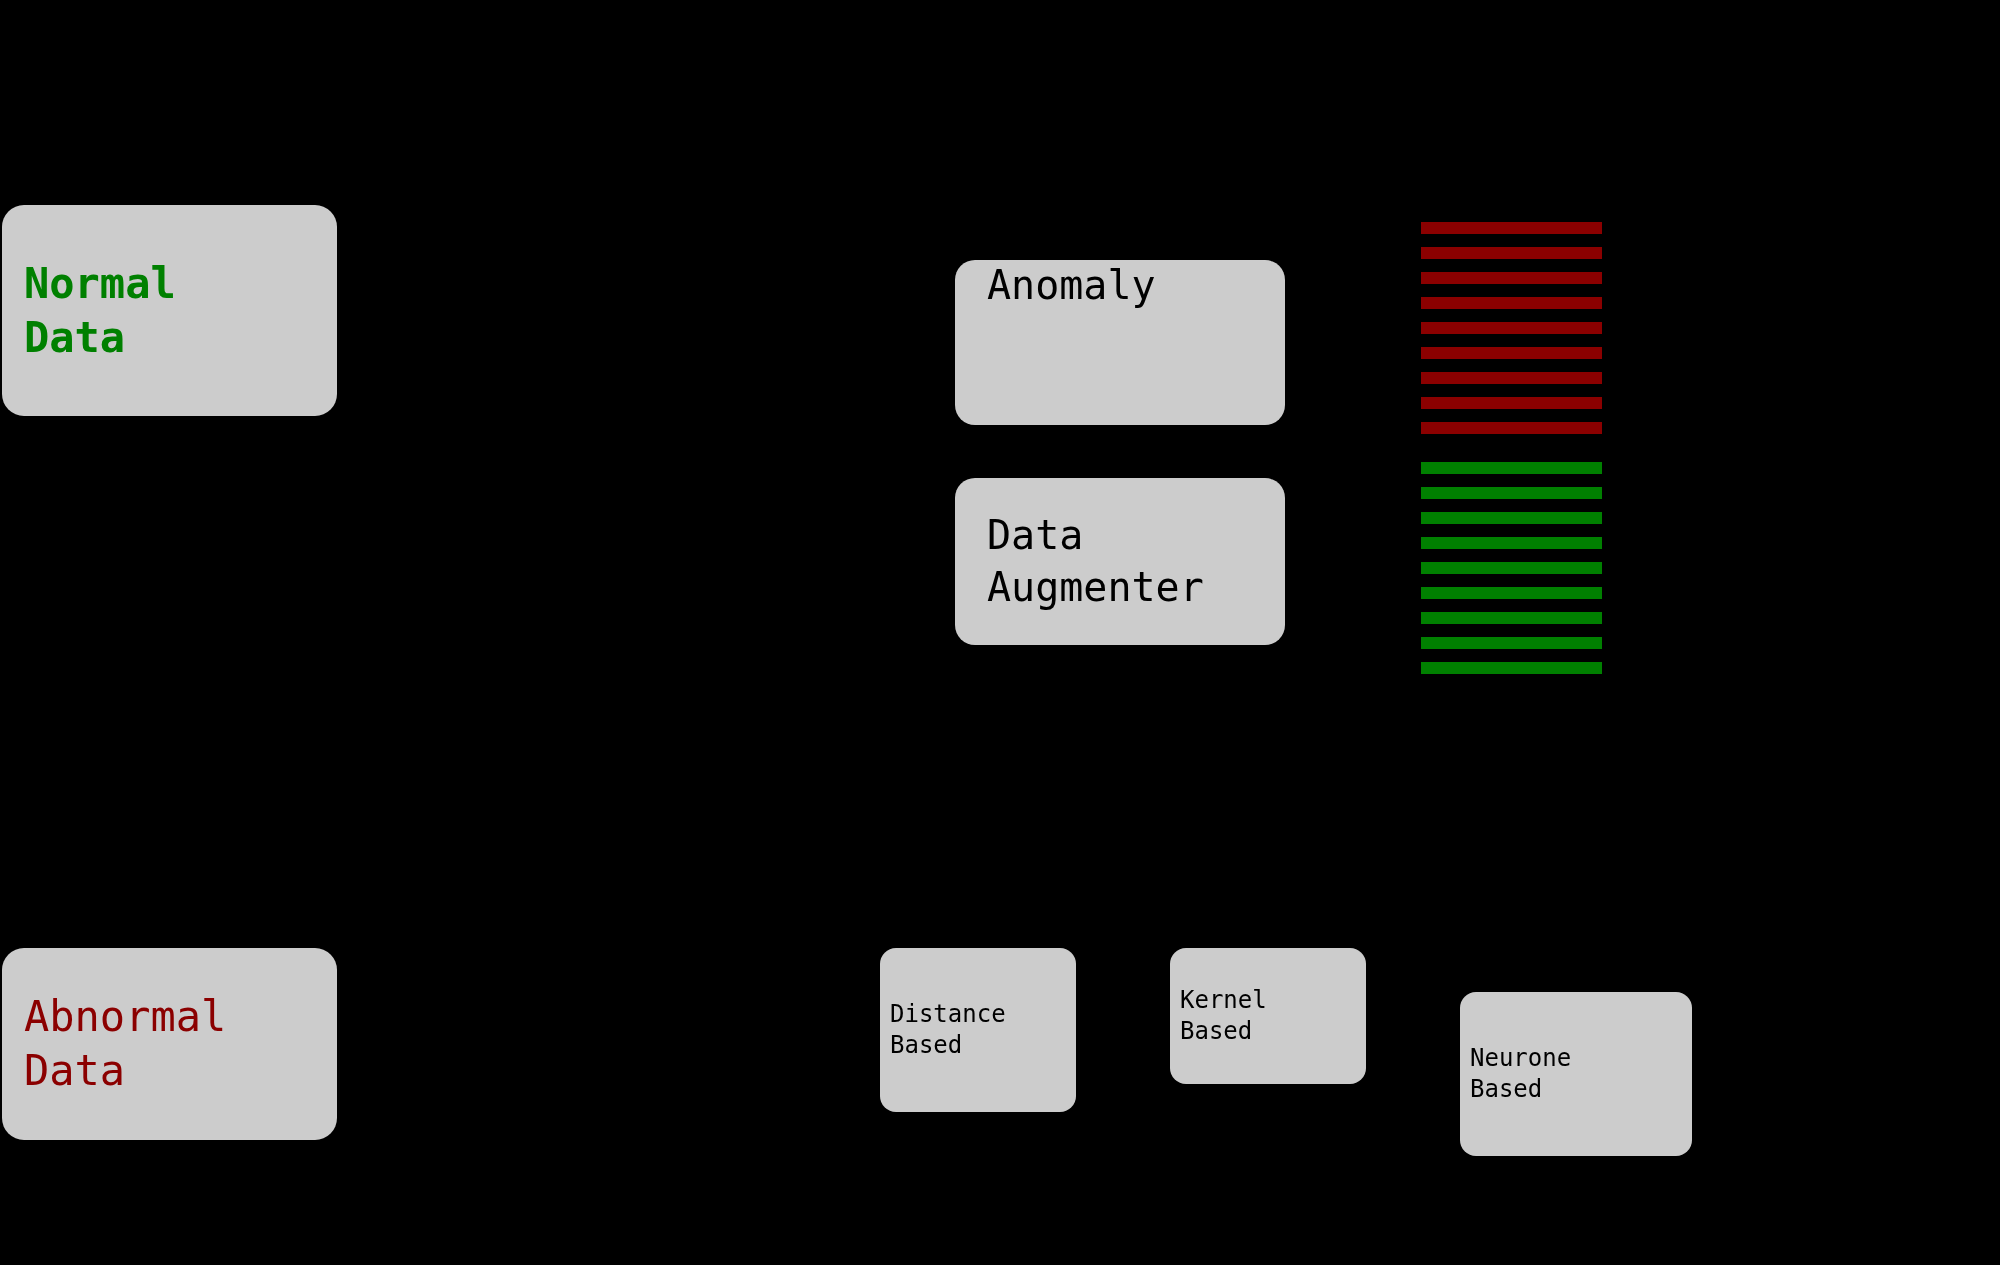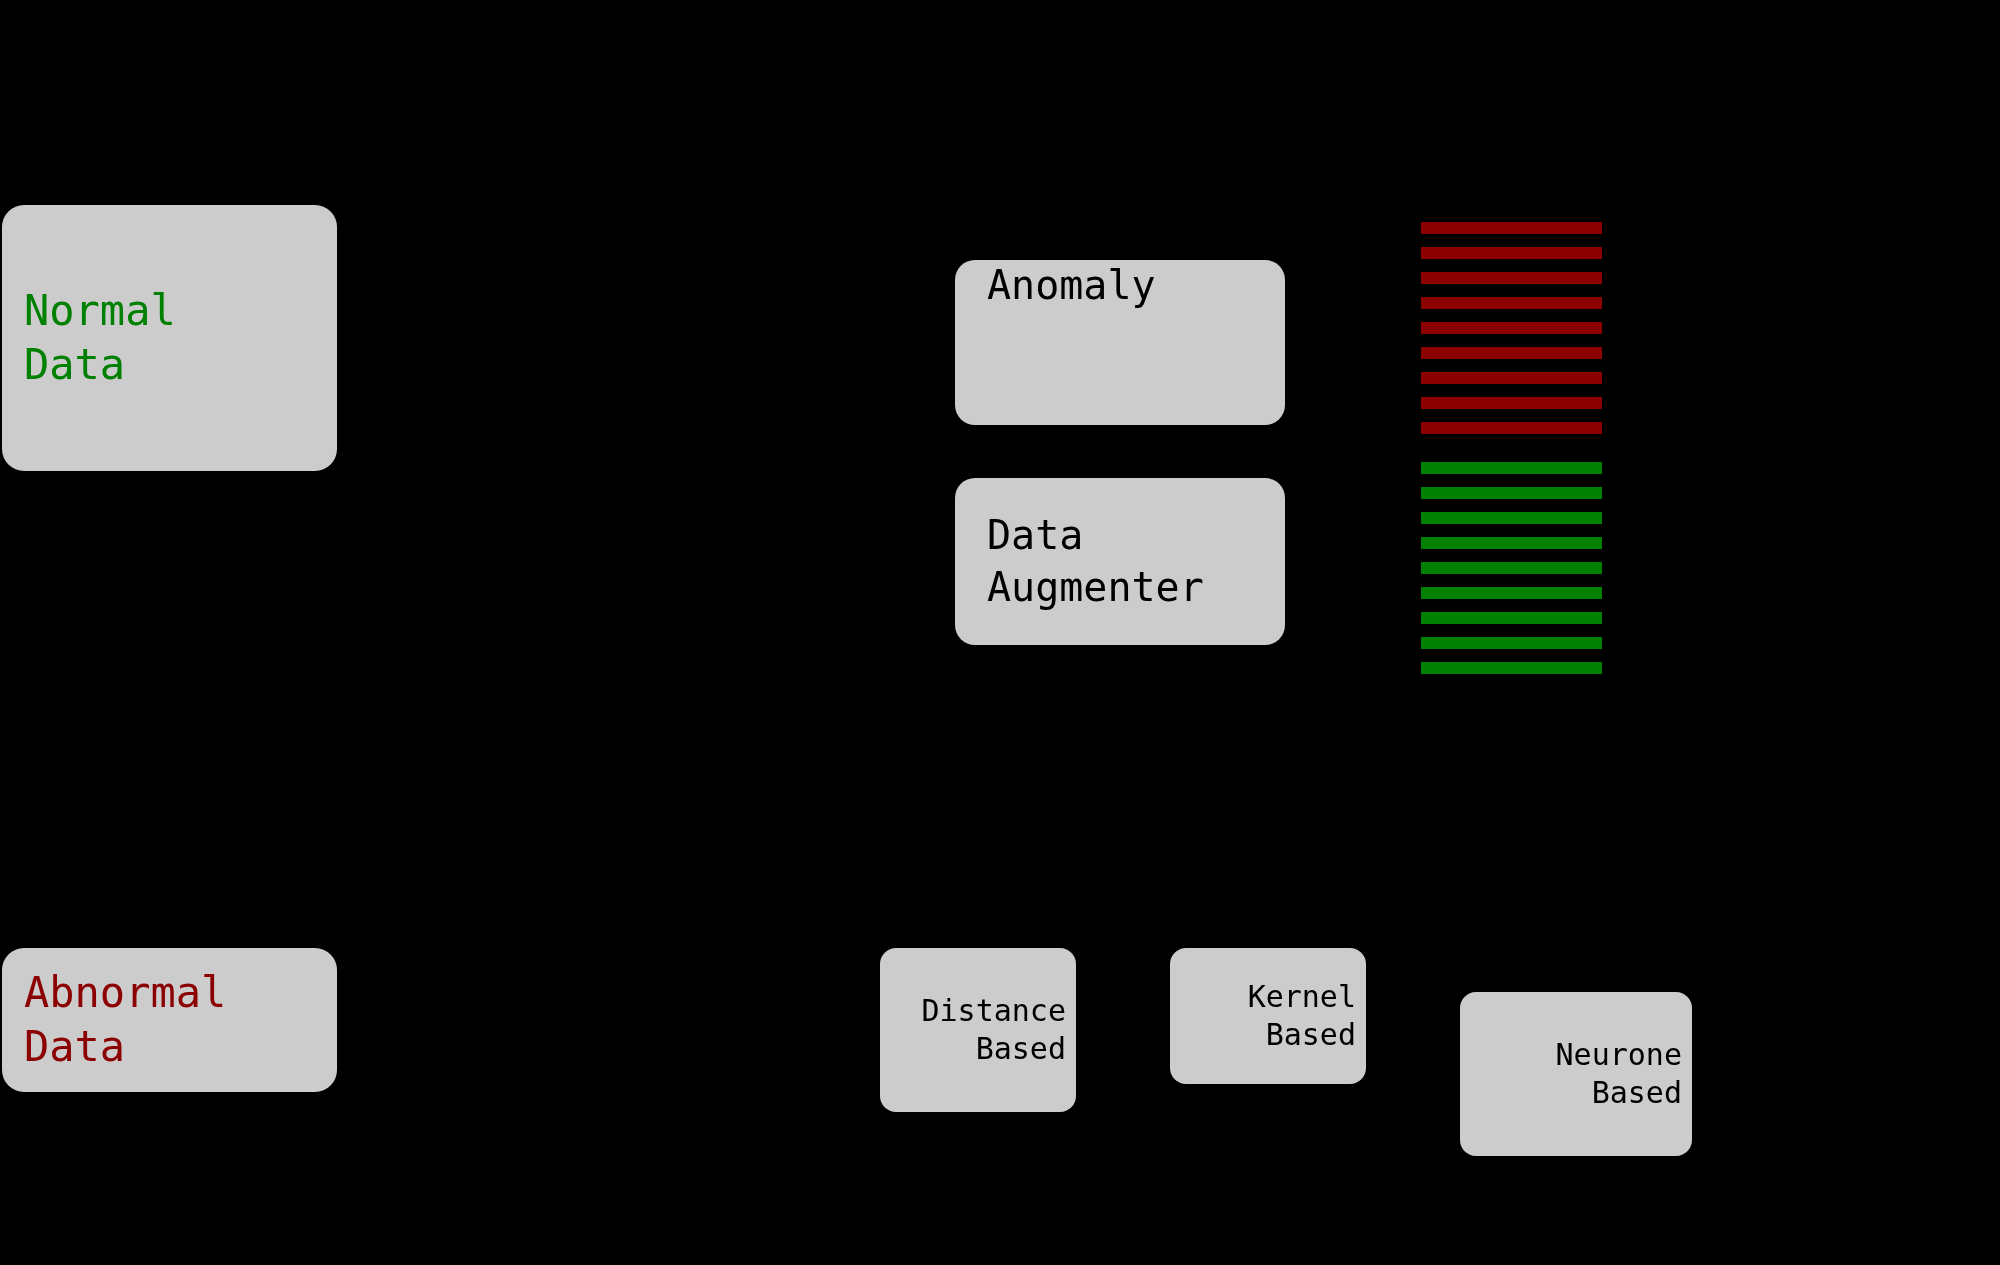--- a/index.html
+++ b/index.html
@@ -47,22 +47,22 @@
   
   .node.process {
     font-size: 40px;
     padding-left: 32px;
     align-items: flex-start;
     border-radius: 20px;
   }
 
   
   .node.method {
-    font-size: 30px;
-    align-items: flex-end;
+    font-size: 24px;
+    align-items: flex-start;
     border-radius: 16px;
     padding: 2px 10px;
   }
   .node.method .line { text-align: center; }
 
   .txt-green  { color: #008000; }
   .txt-red    { color: #8b0000; }
   .txt-black  { color: #000000; }
 
   
@@ -72,26 +72,26 @@
   .bar {
     position: absolute;
     left: 0;
   }
 </style>
 </head>
 <body>
 
 <div id="canvas">
 
-  <div class="node big" id="node-normal-data" style="left: 2px; top: 205px; width: 335px; height: 266px;">
+  <div class="node big" id="node-normal-data" style="left: 2px; top: 205px; width: 335px; height: 211px; font-weight: bold;">
     <span class="line txt-green">Normal</span>
     <span class="line txt-green">Data</span>
   </div>
 
-  <div class="node big" id="node-abnormal-data" style="left: 2px; top: 948px; width: 335px; height: 144px;">
+  <div class="node big" id="node-abnormal-data" style="left: 2px; top: 948px; width: 335px; height: 192px;">
     <span class="line txt-red">Abnormal</span>
     <span class="line txt-red">Data</span>
   </div>
 
   <div class="node process" id="node-anomaly-generator" style="left: 955px; top: 260px; width: 330px; height: 165px; justify-content: space-between;">
     <span class="line txt-black">Anomaly</span>
   </div>
 
   <div class="node process" id="node-data-augmenter" style="left: 955px; top: 478px; width: 330px; height: 167px;">
     <span class="line txt-black">Data</span>

